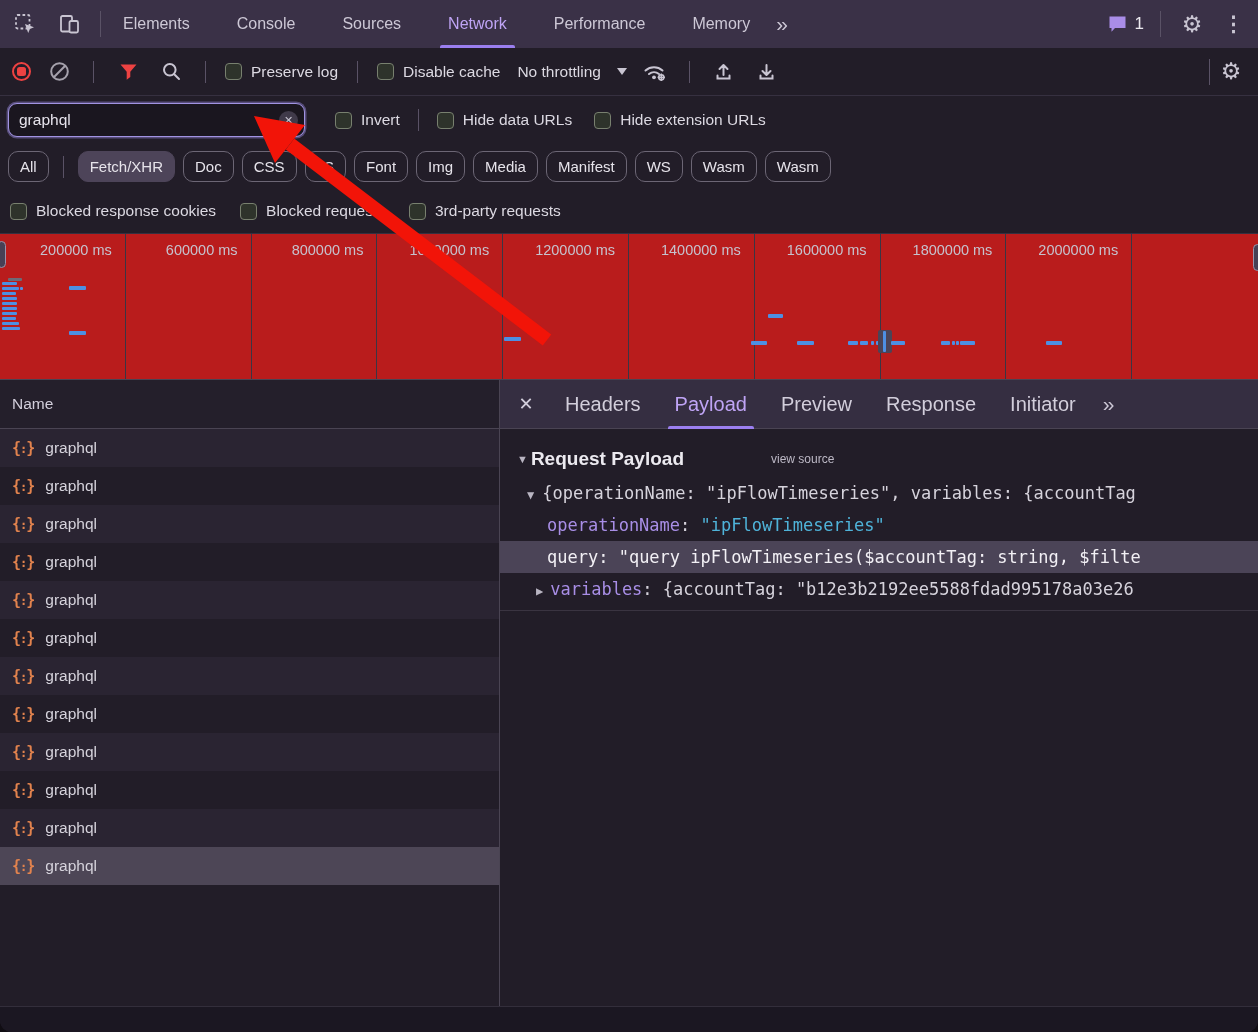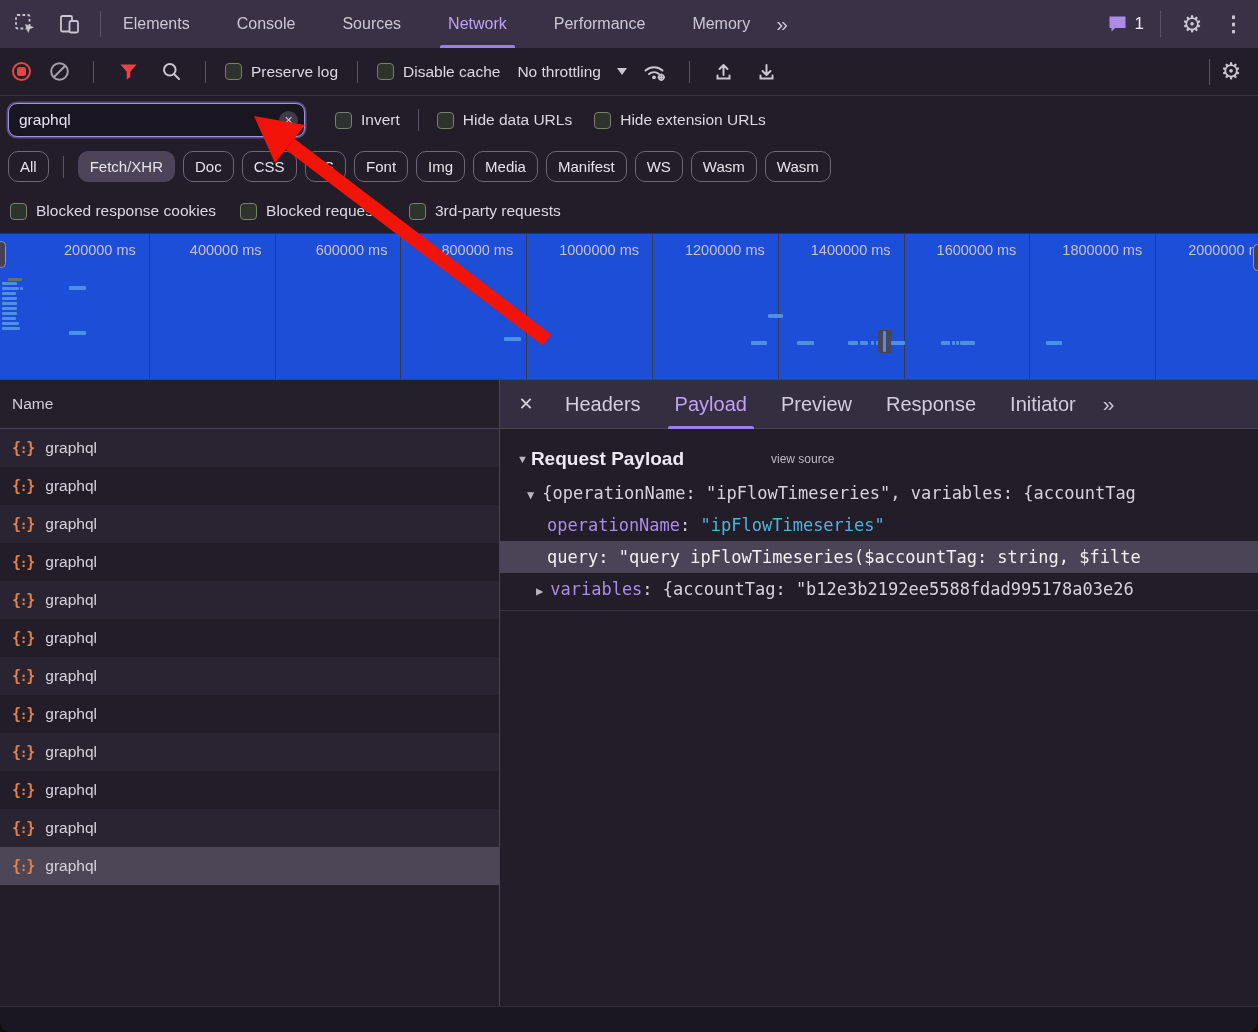--- a/index.html
+++ b/index.html
@@ -41,21 +41,21 @@
 
   
   .chips-row { height:45px; background:#221d28; display:flex; align-items:center; padding:0 8px; gap:8px; }
   .chip { height:31px; padding:0 11px; border:1px solid #6c6675; border-radius:10px; display:flex; align-items:center; font-size:15px; color:#e6e3ea; white-space:nowrap; }
   .chip.active { background:#4d4459; border-color:#4d4459; }
 
   
   .flags-row { height:44px; background:#221d28; display:flex; align-items:center; padding:0 10px; gap:24px; }
 
   
-  .timeline { position:relative; height:147px; background:#1d4ed8; border-top:1px solid #363040; border-bottom:1px solid #4a4453; display:flex; overflow:hidden;padding-left:24px; }
+  .timeline { position:relative; height:147px; background:#b91c1c; border-top:1px solid #363040; border-bottom:1px solid #4a4453; display:flex; overflow:hidden; }
   .tl-col { width:125.8px; flex:none; border-right:1px solid #3b3544; font-size:14.5px; color:#c6c2cd; text-align:right; padding:8px 13px 0 0; white-space:nowrap; overflow:hidden; }
   .tl-bar { position:absolute; background:#4e8fe3; border-radius:1px; }
   .tl-bar.g { background:#6e6a76; }
   .tl-bar.box { background:#4b4457; border-radius:2px; }
   .tl-bar.vl { background:#4e8fe3; }
   .tl-handle { position:absolute; width:9px; height:27px; border:1.5px solid #9a93ab; background:#474055; border-radius:5px; }
 
   
   .main { display:flex; height:626px; }
   .left { width:500px; flex:none; border-right:1px solid #4a4453; background:#221d28; display:flex; flex-direction:column; }
@@ -260,21 +260,20 @@
       </div>
       <div class="ckgroup">
         <span class="cb"></span>
         <span class="cklabel">3rd-party requests</span>
       </div>
     </div>
 
   <div class="timeline">
     <div id="tl-cols" style="display:flex;">
         <div class="tl-col">200000 ms</div>
-        <div class="tl-col">400000 ms</div>
         <div class="tl-col">600000 ms</div>
         <div class="tl-col">800000 ms</div>
         <div class="tl-col">1000000 ms</div>
         <div class="tl-col">1200000 ms</div>
         <div class="tl-col">1400000 ms</div>
         <div class="tl-col">1600000 ms</div>
         <div class="tl-col">1800000 ms</div>
         <div class="tl-col">2000000 ms</div>
       </div>
     <div id="tl-bars">

